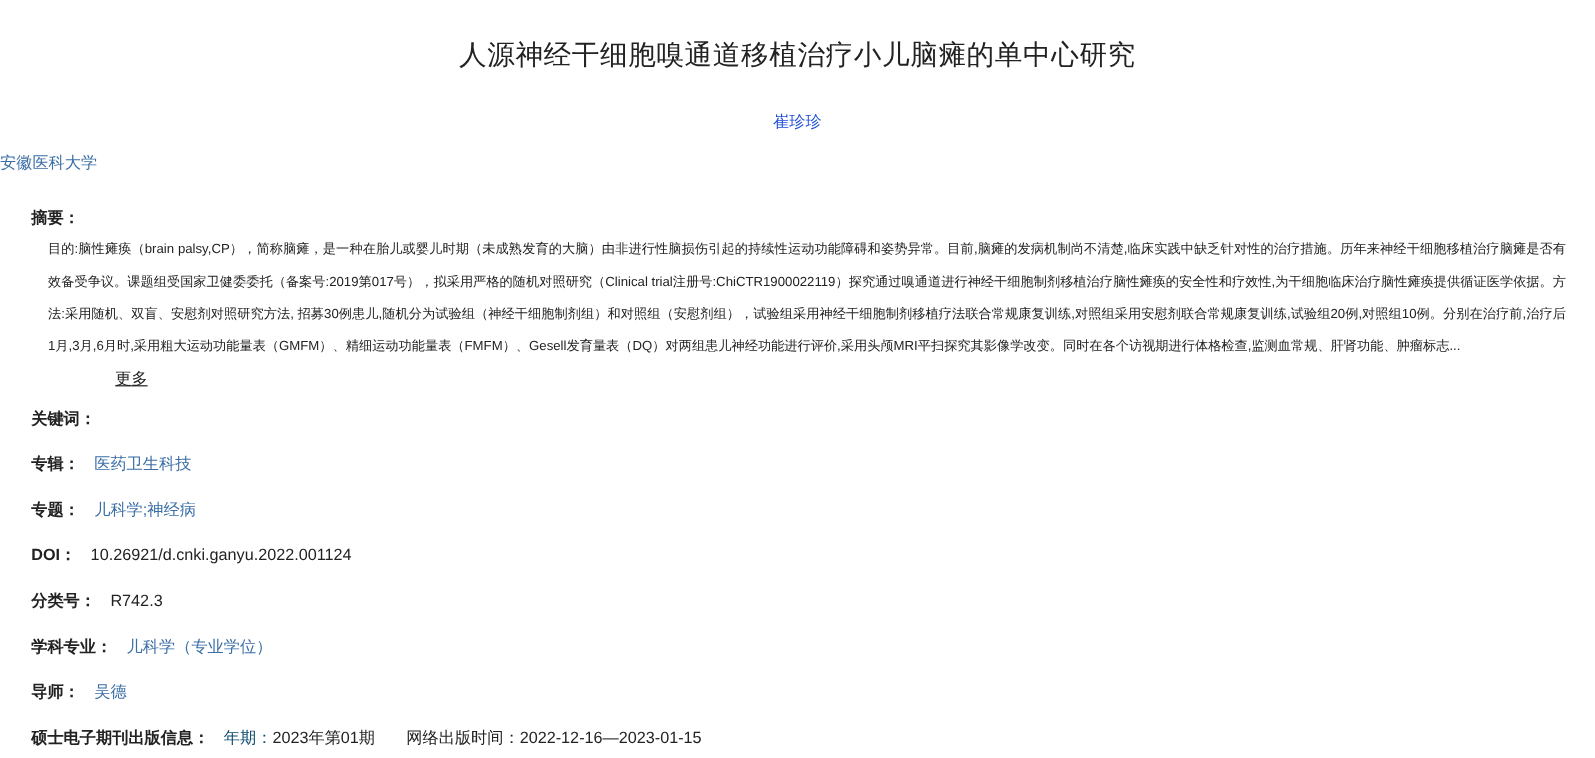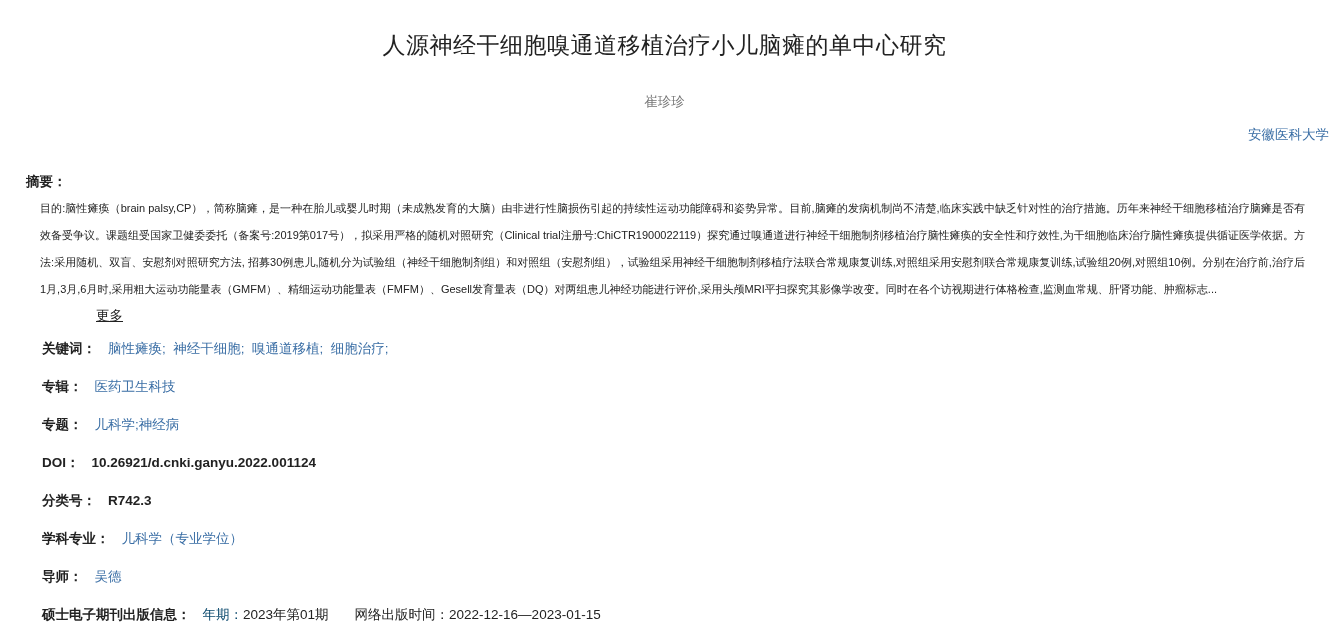--- a/index.html
+++ b/index.html
@@ -27,31 +27,30 @@
     font-weight: 400;
     color: #222222;
     letter-spacing: 0.5px;
     margin: 0;
     padding-top: 28px;
     line-height: 34px;
   }
   .author {
     text-align: center;
     font-size: 13.5px;
-    color: #737373;
+    color: #1d4ed8;
     margin-top: 30px;
     line-height: 20px;
   }
   .affiliation {
-    text-align: right;
+    text-align: left;
     font-size: 13.5px;
     color: #3a6ea5;
     margin-top: 14px;
     line-height: 20px;
-    font-family: Liberation Mono, monospace;
   }
   .abstract-block {
     margin-top: 22px;
     padding: 0 24px 0 26px;
     display: flex;
     align-items: flex-start;
     flex-direction: column;
   }
   .field-label {
     font-weight: bold;
@@ -84,33 +83,31 @@
   .meta-rows {
     margin-top: 10px;
     padding: 0 24px 0 26px;
   }
   .meta-row {
     display: flex;
     align-items: baseline;
     font-size: 13.5px;
     line-height: 20px;
     margin-bottom: 18px;
-    margin-left: 16px;
   }
   .meta-row .field-label {
     line-height: 20px;
   }
   .meta-value {
     margin-left: 12px;
     color: #3a6ea5;
     word-break: break-all;
   }
   .meta-value.plain {
     color: #222222;
-    font-weight: bold;
   }
   .kw-list span.kw {
     color: #3a6ea5;
     cursor: pointer;
   }
   .pub-row {
     display: flex;
     align-items: flex-end;
     font-size: 13.5px;
     line-height: 20px;
@@ -140,26 +137,20 @@
   </div>
 
   <div class="more-line">
     <span class="more-link">更多</span>
   </div>
 
   <div class="meta-rows">
 
     <div class="meta-row">
       <span class="field-label">关键词：</span>
-      <span class="meta-value kw-list">
-        <span class="kw">脑性瘫痪;</span>&nbsp;
-        <span class="kw">神经干细胞;</span>&nbsp;
-        <span class="kw">嗅通道移植;</span>&nbsp;
-        <span class="kw">细胞治疗;</span>
-      </span>
     </div>
 
     <div class="meta-row">
       <span class="field-label">专辑：</span>
       <span class="meta-value">医药卫生科技</span>
     </div>
 
     <div class="meta-row">
       <span class="field-label">专题：</span>
       <span class="meta-value">儿科学;神经病</span>

